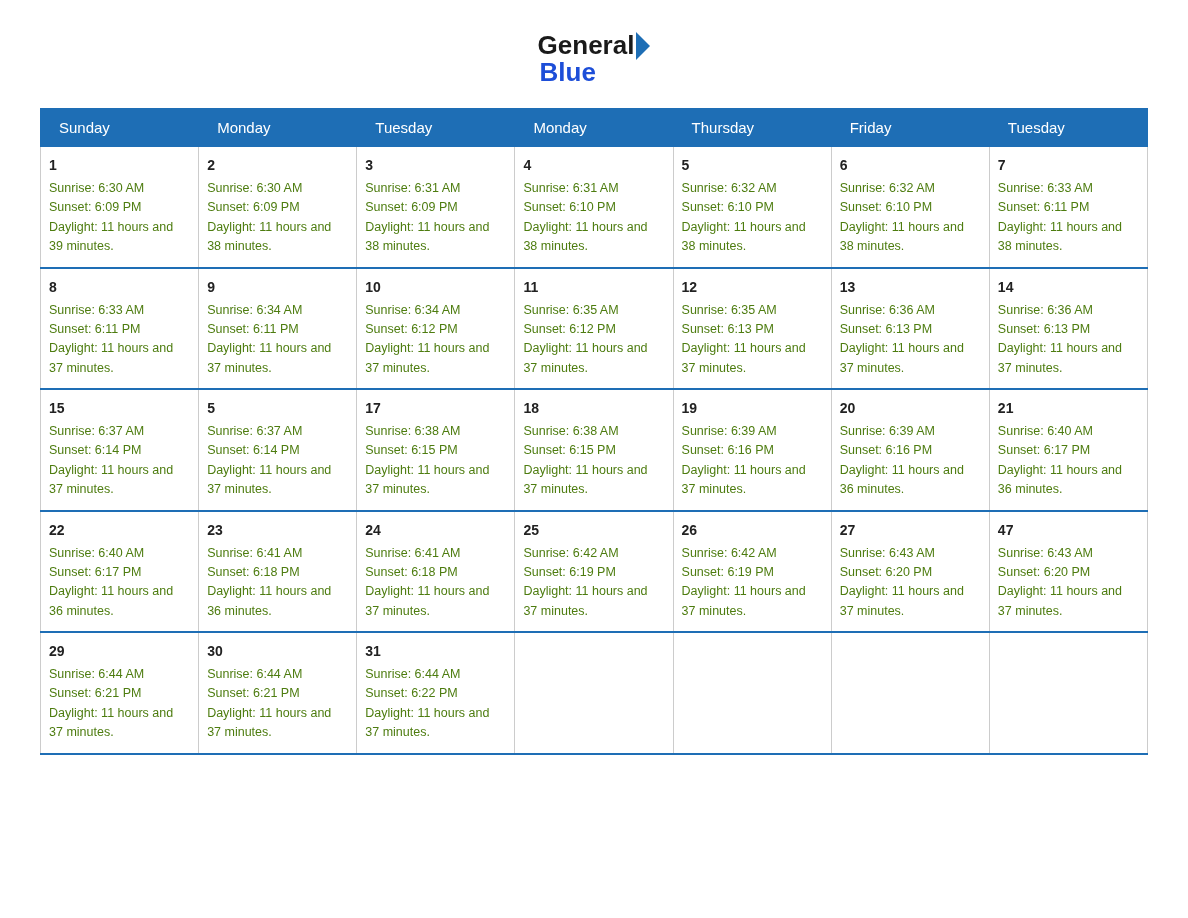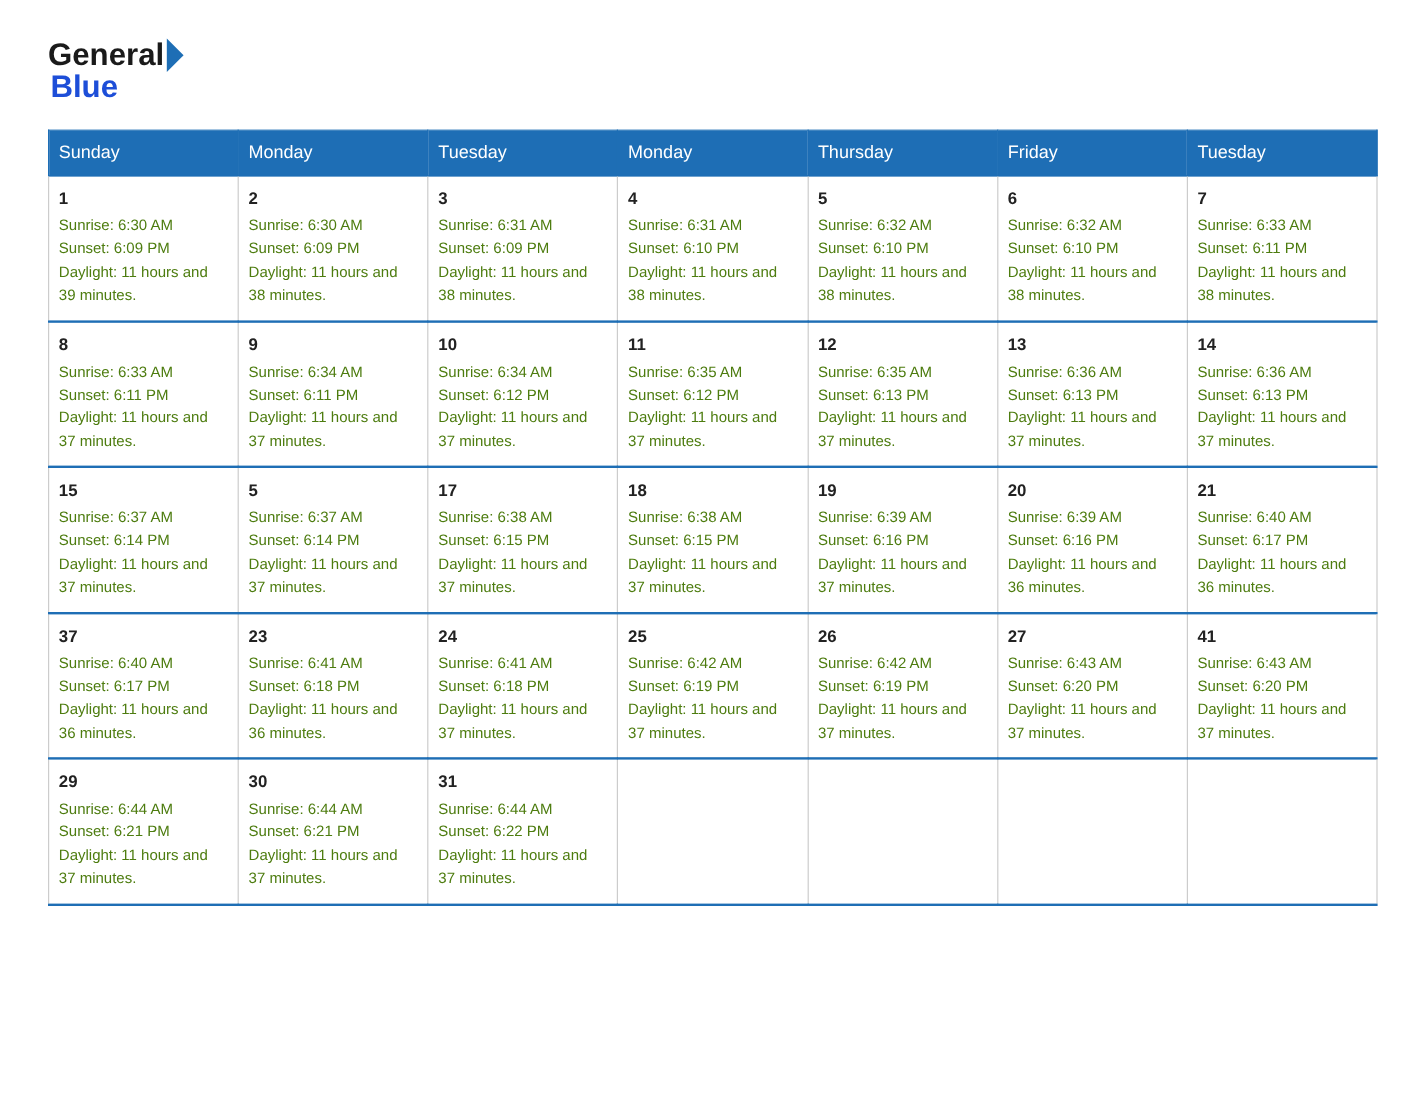--- a/index.html
+++ b/index.html
@@ -5,21 +5,21 @@
     * { box-sizing: border-box; margin: 0; padding: 0; }
     body {
       font-family: Arial, sans-serif;
       background: #fff;
       padding: 30px 40px;
       width: 1188px;
       min-height: 918px;
     }
     .header {
       display: flex;
-      justify-content: flex-start;
+      justify-content: center;
       align-items: flex-start;
       margin-bottom: 20px;
     }
     .logo {
       display: flex;
       flex-direction: column;
       align-items: flex-start;
     }
     .logo-text {
       font-size: 26px;
@@ -60,21 +60,21 @@
       margin-top: 4px;
     }
     table {
       width: 100%;
       border-collapse: collapse;
       font-size: 13px;
     }
     thead th {
       background-color: #1e6eb5;
       color: #fff;
-      padding: 10px 8px;
+      padding: 10px 18px;
       text-align: left;
       font-size: 15px;
       font-weight: normal;
       border: 1px solid #1e6eb5;
     }
     tbody td {
       vertical-align: top;
       padding: 8px 8px 10px 8px;
       border: 1px solid #ccc;
       width: 14.28%;
@@ -216,21 +216,21 @@
           <span class="day-num">20</span>
           <div class="day-info">Sunrise: 6:39 AM<br>Sunset: 6:16 PM<br>Daylight: 11 hours and 36 minutes.</div>
         </td>
         <td>
           <span class="day-num">21</span>
           <div class="day-info">Sunrise: 6:40 AM<br>Sunset: 6:17 PM<br>Daylight: 11 hours and 36 minutes.</div>
         </td>
       </tr>
       <tr>
         <td>
-          <span class="day-num">37</span>
+          <span class="day-num">22</span>
           <div class="day-info">Sunrise: 6:40 AM<br>Sunset: 6:17 PM<br>Daylight: 11 hours and 36 minutes.</div>
         </td>
         <td>
           <span class="day-num">23</span>
           <div class="day-info">Sunrise: 6:41 AM<br>Sunset: 6:18 PM<br>Daylight: 11 hours and 36 minutes.</div>
         </td>
         <td>
           <span class="day-num">24</span>
           <div class="day-info">Sunrise: 6:41 AM<br>Sunset: 6:18 PM<br>Daylight: 11 hours and 37 minutes.</div>
         </td>
@@ -240,21 +240,21 @@
         </td>
         <td>
           <span class="day-num">26</span>
           <div class="day-info">Sunrise: 6:42 AM<br>Sunset: 6:19 PM<br>Daylight: 11 hours and 37 minutes.</div>
         </td>
         <td>
           <span class="day-num">27</span>
           <div class="day-info">Sunrise: 6:43 AM<br>Sunset: 6:20 PM<br>Daylight: 11 hours and 37 minutes.</div>
         </td>
         <td>
-          <span class="day-num">41</span>
+          <span class="day-num">47</span>
           <div class="day-info">Sunrise: 6:43 AM<br>Sunset: 6:20 PM<br>Daylight: 11 hours and 37 minutes.</div>
         </td>
       </tr>
       <tr>
         <td>
           <span class="day-num">29</span>
           <div class="day-info">Sunrise: 6:44 AM<br>Sunset: 6:21 PM<br>Daylight: 11 hours and 37 minutes.</div>
         </td>
         <td>
           <span class="day-num">30</span>

